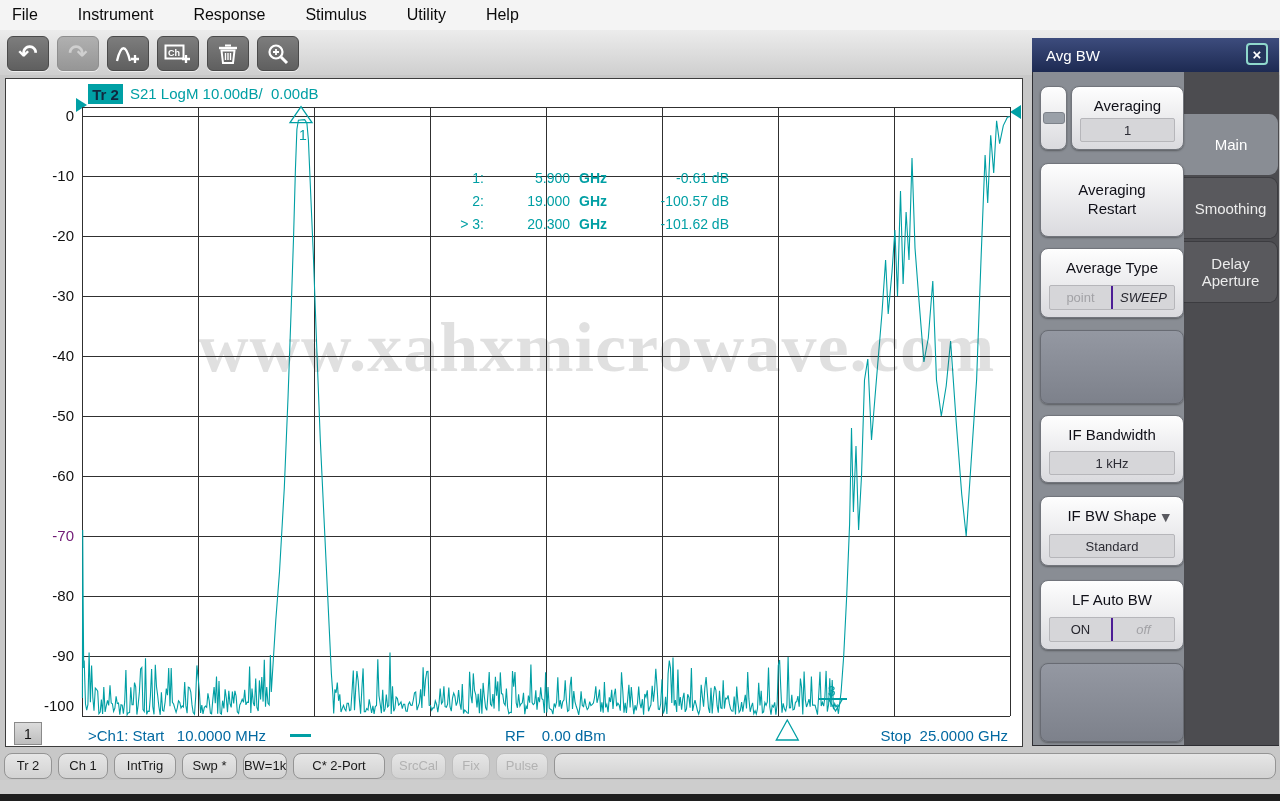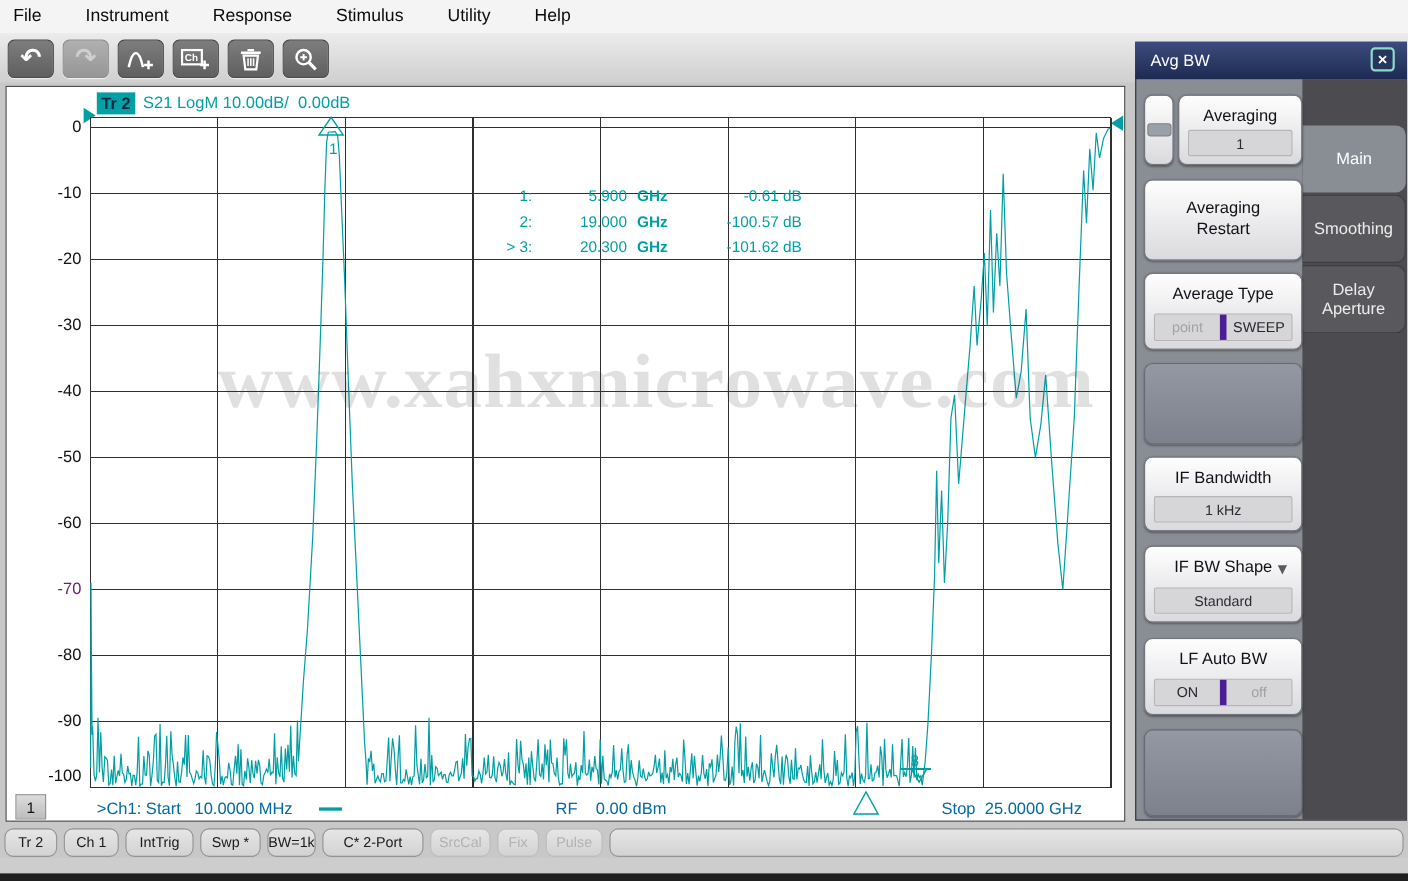--- a/index.html
+++ b/index.html
@@ -39,21 +39,21 @@
   .mc-freq{width:86px;text-align:right;}
   .mc-unit{width:46px;text-align:left;padding-left:9px;font-weight:bold;}
   .mc-val{width:104px;text-align:right;}
   #watermark{left:198px;top:308px;width:880px;font-family:"Liberation Serif",serif;font-weight:bold;
              font-size:70px;letter-spacing:1px;color:rgba(60,60,60,0.16);z-index:3;white-space:nowrap;}
   #chan-badge{left:14px;top:722px;width:26px;height:21px;background:linear-gradient(#dcdcdc,#bdbdbd);
               border:1px solid #8a8a8a;font-size:14px;color:#111;display:flex;align-items:center;justify-content:center;z-index:2;}
   .annot{font-size:15px;color:#0369a1;white-space:pre;z-index:2;}
   #start-label{left:88px;top:727px;}
   #rf-label{left:505px;top:727px;}
-  #stop-label{left:856px;top:727px;width:152px;text-align:left;}
+  #stop-label{left:856px;top:727px;width:152px;text-align:right;}
   #trace-dash{left:290px;top:734px;width:21px;height:3px;background:#009fa4;z-index:2;}
 
   
   #side-panel{left:1032px;top:38px;width:247px;height:708px;z-index:5;
               border:1px solid #2e2e33;box-sizing:border-box;background:#898d94;}
   #panel-titlebar{left:1032px;top:38px;width:247px;height:34px;z-index:6;
                   background:linear-gradient(#3d4c7d,#1d2a52);display:flex;align-items:center;
                   color:#fff;font-size:15px;padding-left:14px;box-sizing:border-box;}
   #panel-close{left:1246px;top:43px;width:22px;height:22px;z-index:7;background:#25365c;
                border:2px solid #8fd8cc;border-radius:4px;color:#fff;font-size:15px;font-weight:bold;
@@ -69,21 +69,21 @@
   .pbtn .blabel{margin-top:auto;margin-bottom:auto;text-align:center;line-height:1.25;}
   .pbtn.has-value .blabel{margin-top:10px;margin-bottom:0;text-align:right;}
   .pbtn.blank{background:linear-gradient(#9498a2,#7d818b);border-color:#686b73;}
   .pval{position:absolute;left:8px;right:8px;bottom:7px;height:22px;background:#d6d6d9;
         border:1px solid #b6b6ba;border-radius:2px;font-size:13px;color:#2c2c34;
         display:flex;align-items:center;justify-content:center;}
   .ptoggle{position:absolute;left:8px;right:8px;bottom:7px;height:23px;background:#d6d6d9;
            border:1px solid #b6b6ba;border-radius:2px;font-size:13px;display:flex;}
   .ptoggle .cell{flex:1;display:flex;align-items:center;justify-content:center;color:#a2a2a6;}
   .ptoggle .cell.sel{color:#26262e;}
-  .ptoggle .cell + .cell{border-left:6px solid #4c1d95;}
+  .ptoggle .cell + .cell{border-left:2px solid #4c1d95;font-style:italic;}
   .ddArrow{position:absolute;right:13px;top:14px;font-size:11px;color:#5a5a60;font-family:"DejaVu Sans",sans-serif;}
   #led-btn .led{width:20px;height:10px;background:#9aa0a8;border:1px solid #7d828a;border-radius:3px;margin:auto;}
 
   
   #status-bar{left:0;top:751px;width:1280px;height:29px;display:flex;align-items:center;
               gap:6px;padding-left:4px;padding-right:4px;box-sizing:border-box;}
   .sbtn{height:26px;border-radius:8px;background:linear-gradient(#e6e6e6,#d2d2d2);
         border:1px solid #949494;font-size:13px;color:#1a1a1a;
         display:flex;align-items:center;justify-content:center;box-sizing:border-box;white-space:pre;}
   .sbtn.disabled{color:#b2b2b2;border-color:#bdbdbd;}

